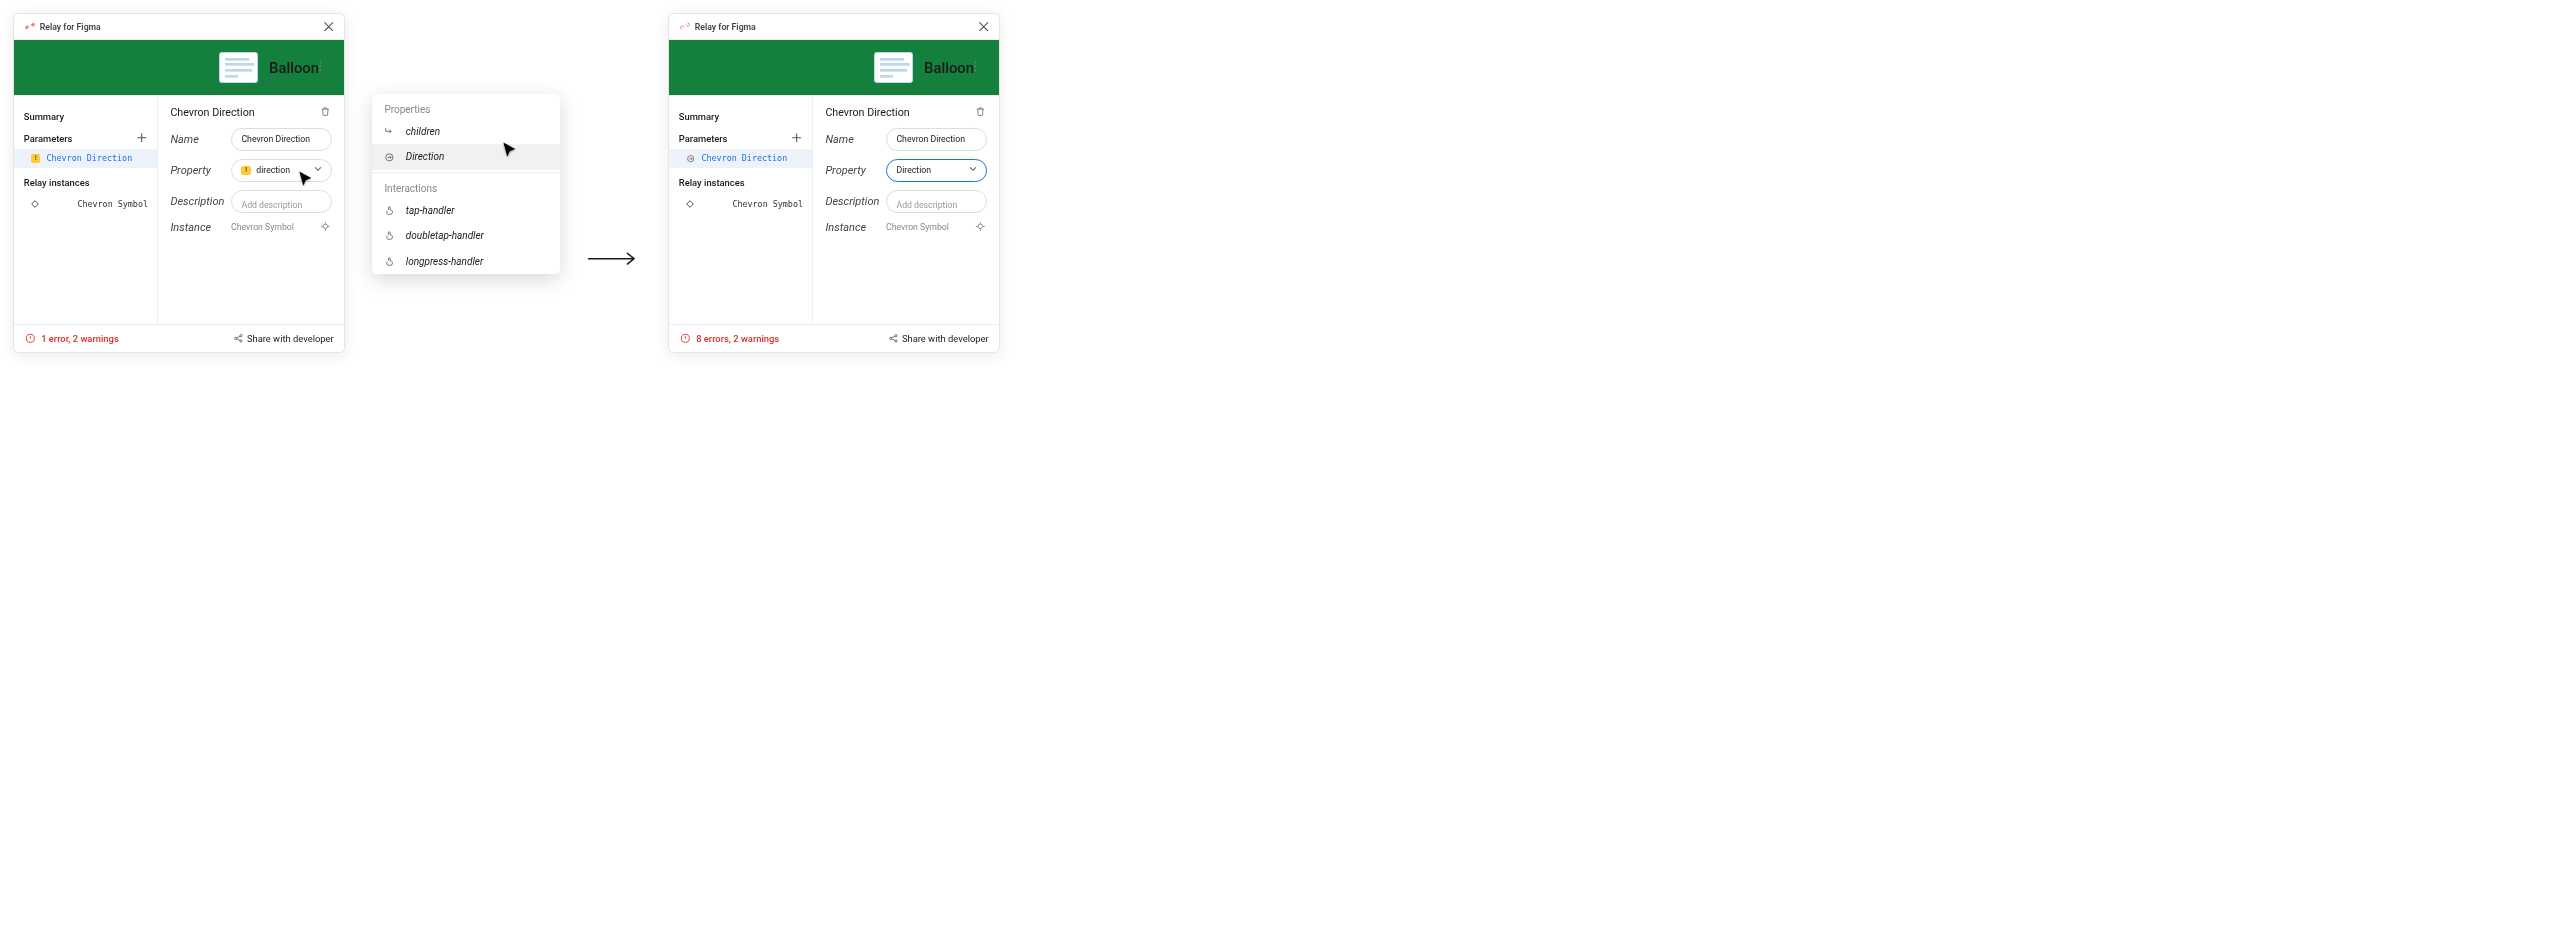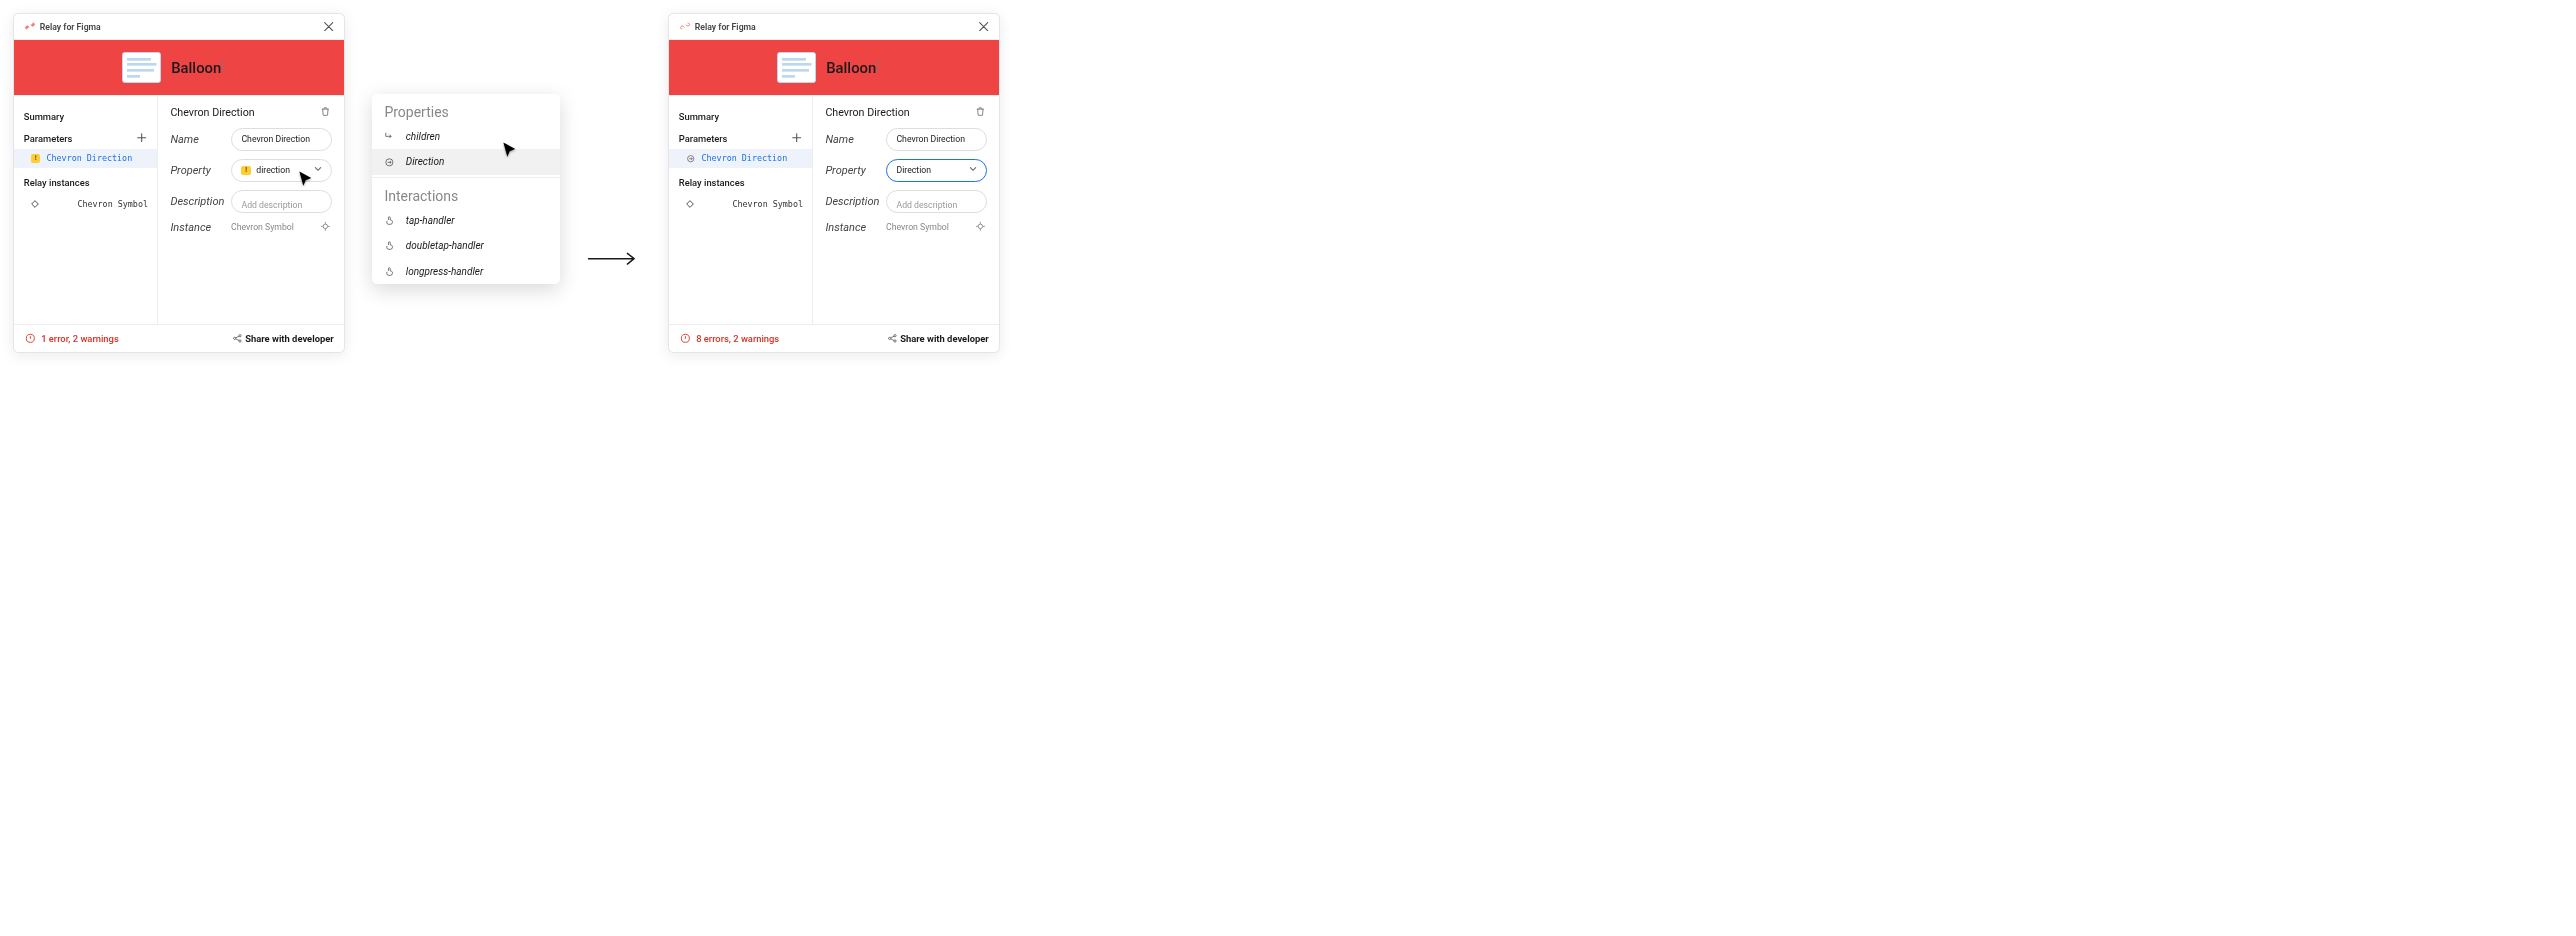--- a/index.html
+++ b/index.html
@@ -35,24 +35,24 @@
     align-items: center;
     gap: 4px;
     font-weight: 600;
     font-size: 8.7px;
     color: #444;
   }
   .close-x { width:12px; height:12px; color:#555; display:flex; align-items:center; justify-content:center; cursor:pointer; }
   .header {
     display: flex;
     align-items: center;
-    justify-content: center;
+    justify-content: flex-end;
     padding: 12px 12px 12px 9.4px;
     border-bottom: 0.7px solid #eee;
-    background: #ef4444;
+    background: #15803d;
   }
   .header-left { display:flex; align-items:center; gap:10.7px; }
   .thumb {
     width: 39px; height: 31px;
     border: 0.7px solid #bcd8f0;
     border-radius: 2.7px;
     background:
       linear-gradient(#bcd8f0,#bcd8f0) 4.7px 4.7px / 24px 2.7px no-repeat,
       linear-gradient(#bcd8f0,#bcd8f0) 4.7px 10px / 29.5px 2.7px no-repeat,
       linear-gradient(#bcd8f0,#bcd8f0) 4.7px 15.4px / 27px 2.7px no-repeat,
@@ -109,30 +109,30 @@
   .pill .chev { margin-left:auto; color:#666; }
   .target { width:12px; height:12px; color:#666; cursor:pointer; }
   .muted-val { font-size:8.7px; color:#888; }
   .footer {
     border-top:0.7px solid #eee;
     display:flex; align-items:center; justify-content:space-between;
     padding: 8px 10.7px;
     font-size:9.4px;
   }
   .status { display:flex; align-items:center; gap:5.4px; color:#d93025; font-weight:500; }
-  .share  { display:flex; gap:3px; font-weight:700; cursor:pointer; }
+  .share  { display:flex; gap:3px; font-weight:400; cursor:pointer; }
   .share svg { color:#555; }
   .menu-col { position:relative; width:188px; padding-top:81px; }
   .float-menu {
     background:#fff; border-radius:5.4px;
     box-shadow: 0 5.4px 20px rgba(0,0,0,0.15);
     overflow:hidden;
     position:relative;
   }
-  .menu-group-label { font-size:14px; color:#888; padding:9.4px 12px 4px; }
+  .menu-group-label { font-size:10px; color:#888; padding:9.4px 12px 4px; }
   .menu-item {
     display:flex; align-items:center; gap:9.4px;
     padding:6.7px 12px; font-size:10px; cursor:pointer;font-style:italic;
   }
   .menu-item.sel { background:#f1f1f1; }
   .menu-item .mi-icon { width:12px; height:12px; color:#555; display:flex; align-items:center; }
   .menu-divider { border-top:0.7px solid #eee; margin-top:2.7px; }
   .cursor {
     position:absolute; width:19px; height:19px; pointer-events:none;
     filter: drop-shadow(0.7px 1.3px 1.3px rgba(0,0,0,0.4));

